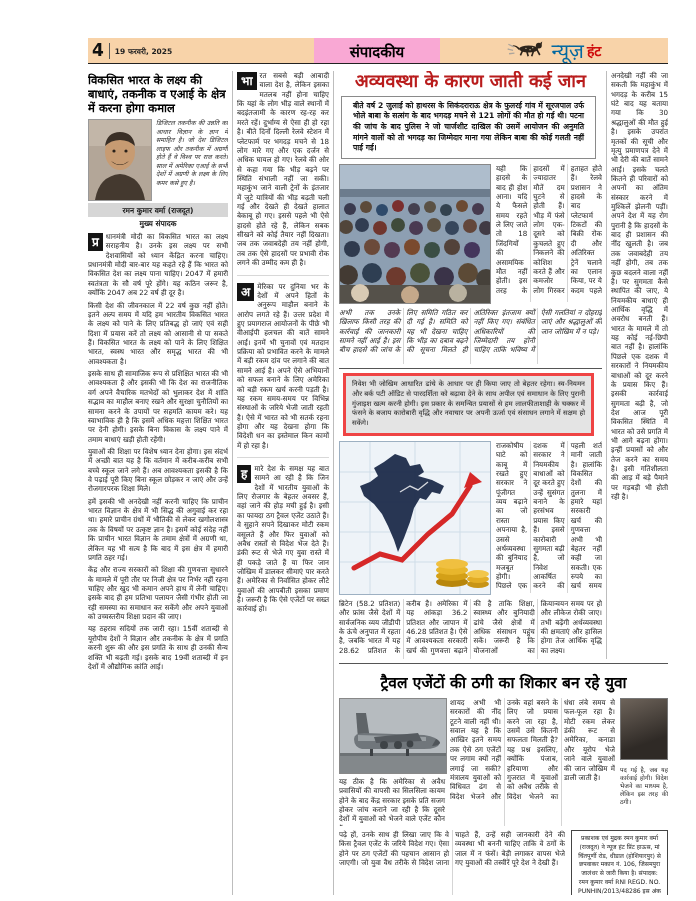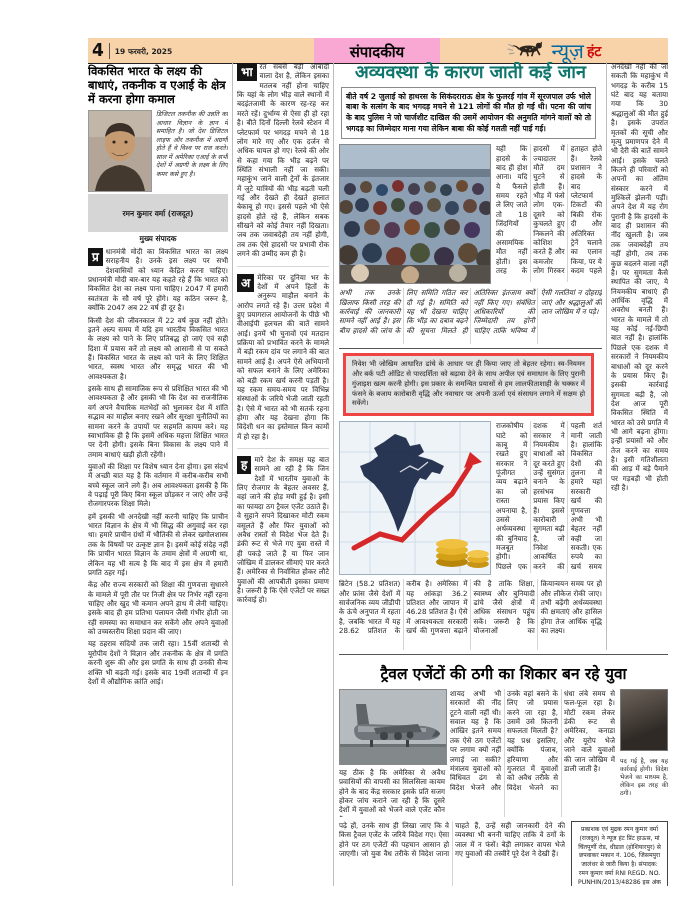--- a/index.html
+++ b/index.html
@@ -11,48 +11,48 @@
   .hdr-left{width:222px;background:#f8d3a9;display:flex;align-items:center;padding-left:4px;}
   .pgnum{font-size:17px;font-weight:bold;color:#111;line-height:1;}
   .pgdiv{width:1px;background:#555;height:16px;margin:0 5px;}
   .pgdate{font-size:7.5px;font-weight:bold;color:#222;}
   .hdr-center{flex:1;background:#f9a8d4;display:flex;align-items:center;justify-content:center;}
   .section-title{font-size:15px;font-weight:bold;color:#000;}
   .hdr-right{width:228px;background:#f8d3a9;display:flex;align-items:center;justify-content:center;gap:3px;}
   .mast-w1{font-size:20px;font-weight:normal;color:#0369a1;}
   .mast-w2{font-size:14px;font-weight:bold;color:#cf0a0a;}
   
-  .content{position:absolute;left:88px;top:62px;width:580px;height:824px;display:flex;justify-content:flex-end;}
+  .content{position:absolute;left:88px;top:71px;width:580px;height:824px;display:flex;justify-content:flex-end;}
   .col1{width:140px;overflow:hidden;}
   .col2{width:92px;overflow:hidden;border-left:1px solid #bdbdbd;border-right:1px solid #bdbdbd;
         padding:0 4px;margin-left:4px;}
   .main{flex:1;margin-left:5px;display:flex;flex-direction:column;overflow:hidden;}
   .top-region{display:flex;height:588px;}
   .articles-stack{flex:1;overflow:hidden;}
   .right-col{width:57px;margin-left:4px;padding-left:4px;border-left:1px solid #bdbdbd;overflow:hidden;}
   
   p.body{font-size:7.1px;line-height:1.32;text-align:justify;margin:0 0 3px 0;color:#222;}
   .dc{float:left;background:#141414;color:#fff;font-size:12px;font-weight:bold;
       padding:3px 4px;margin:1px 3px 0 0;line-height:1;}
   
   .l-head{font-size:11.5px;font-weight:bold;line-height:1.22;color:#000;margin:2px 0 4px 0;}
   .l-media{display:flex;gap:4px;margin-bottom:2px;}
   .portrait{width:62px;height:80px;flex:none;border:1px solid #999;}
   .l-quote{font-size:6.3px;font-style:italic;line-height:1.35;text-align:justify;color:#333;}
   .byline{background:#d6d6d6;text-align:center;font-size:7.5px;font-weight:bold;
-          padding:14px 0;margin:2px 0 1px 0;}
+          padding:2px 0;margin:2px 0 1px 0;}
   .byrole{text-align:center;font-size:7.5px;font-weight:bold;margin-bottom:4px;}
   
   .c2-sec{margin-bottom:6px;border-bottom:1px solid #d8d8d8;padding-bottom:4px;}
   .c2-sec:last-child{border-bottom:none;}
   
   .art{overflow:hidden;}
   .art-div{border-top:1.5px solid #555;margin:4px 0;}
-  .c-head{font-size:18px;font-weight:bold;text-align:center;color:#0f766e;margin:0 0 5px 0;line-height:1.1;}
-  .c-intro{border:1px solid #8a8a8a;padding:4px 4px;font-size:7.6px;font-weight:bold;
+  .c-head{font-size:18px;font-weight:bold;text-align:center;color:#b91c1c;margin:0 0 5px 0;line-height:1.1;}
+  .c-intro{border:1px solid #8a8a8a;padding:4px 11px;font-size:7.6px;font-weight:bold;
            line-height:1.4;text-align:justify;margin:0 6px 5px 2px;color:#111;}
   .c-row{display:flex;gap:5px;}
   .photo-crowd{width:150px;height:138px;flex:none;border:1px solid #888;}
   .cols3{flex:1;column-count:3;column-gap:6px;column-rule:1px solid #d5d5d5;height:138px;overflow:hidden;}
   .cols4{column-count:4;column-gap:6px;column-rule:1px solid #d5d5d5;height:56px;overflow:hidden;margin-top:4px;font-style:italic;}
   .m-head{font-size:13.5px;font-weight:bold;text-align:center;color:#000;margin:2px 0 4px 0;line-height:1.15;}
   .m-intro{background:#e4e4e4;border:3px solid #ef4444;padding:4px 6px;font-size:7px;line-height:1.4;
            text-align:justify;margin:0 8px 5px 4px;color:#222;}
   .graphic{width:150px;height:152px;flex:none;border:1px solid #9db0c2;}
   .cols3b{flex:1;column-count:3;column-gap:6px;column-rule:1px solid #d5d5d5;height:152px;overflow:hidden;}

